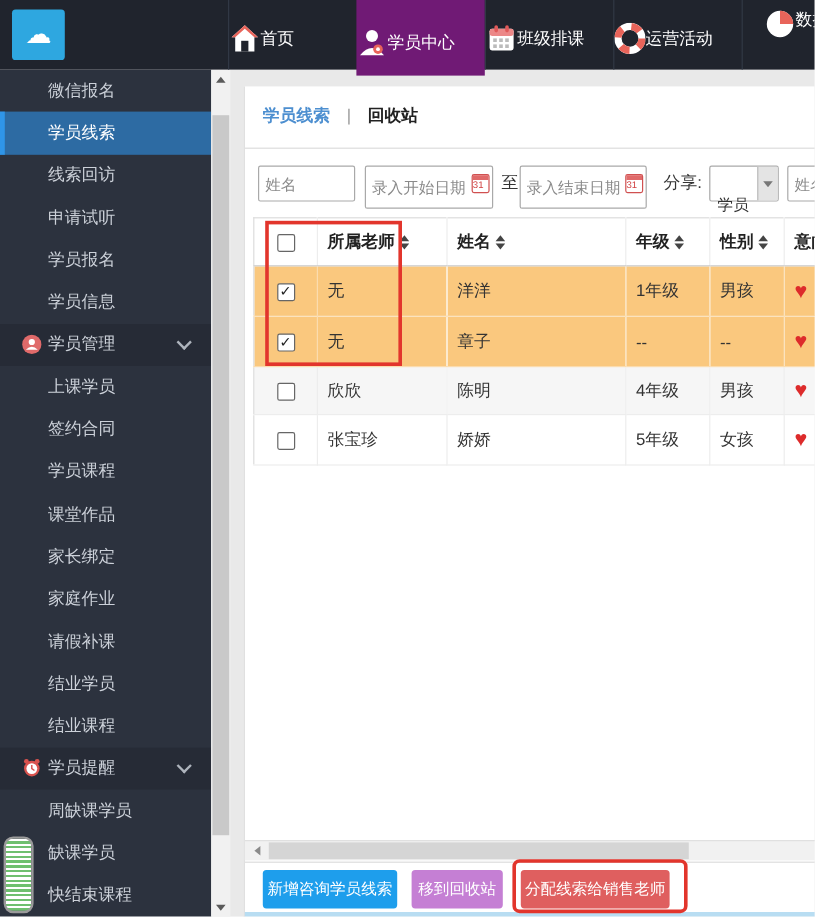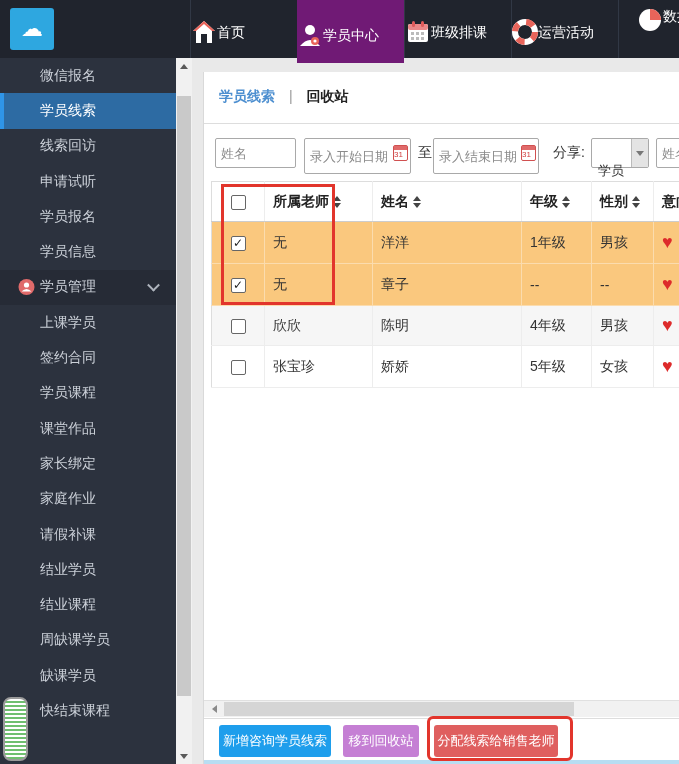--- a/index.html
+++ b/index.html
@@ -243,20 +243,33 @@
     <div class="side-item">
         <span>请假补课</span>
       </div>
     <div class="side-item">
         <span>结业学员</span>
       </div>
     <div class="side-item">
         <span>结业课程</span>
       </div>
 
+    <div class="side-item group">
+      <span class="group-icon">
+        <svg width="17" height="17" viewBox="0 0 17 17">
+            <circle cx="4" cy="3" r="2" fill="#d9534f"></circle>
+            <circle cx="13" cy="3" r="2" fill="#d9534f"></circle>
+            <circle cx="8.5" cy="9" r="6.5" fill="#d9534f"></circle>
+            <circle cx="8.5" cy="9" r="4.5" fill="#fff"></circle>
+            <path d="M8.5 6 v3 l2.2 1.6" stroke="#d9534f" stroke-width="1.2" fill="none"></path>
+          </svg>
+      </span>
+      <span>学员提醒</span>
+      <span class="chevron"></span>
+    </div>
 
     <div class="side-item">
         <span>周缺课学员</span>
       </div>
     <div class="side-item">
         <span>缺课学员</span>
       </div>
     <div class="side-item">
         <span>快结束课程</span>
       </div>

